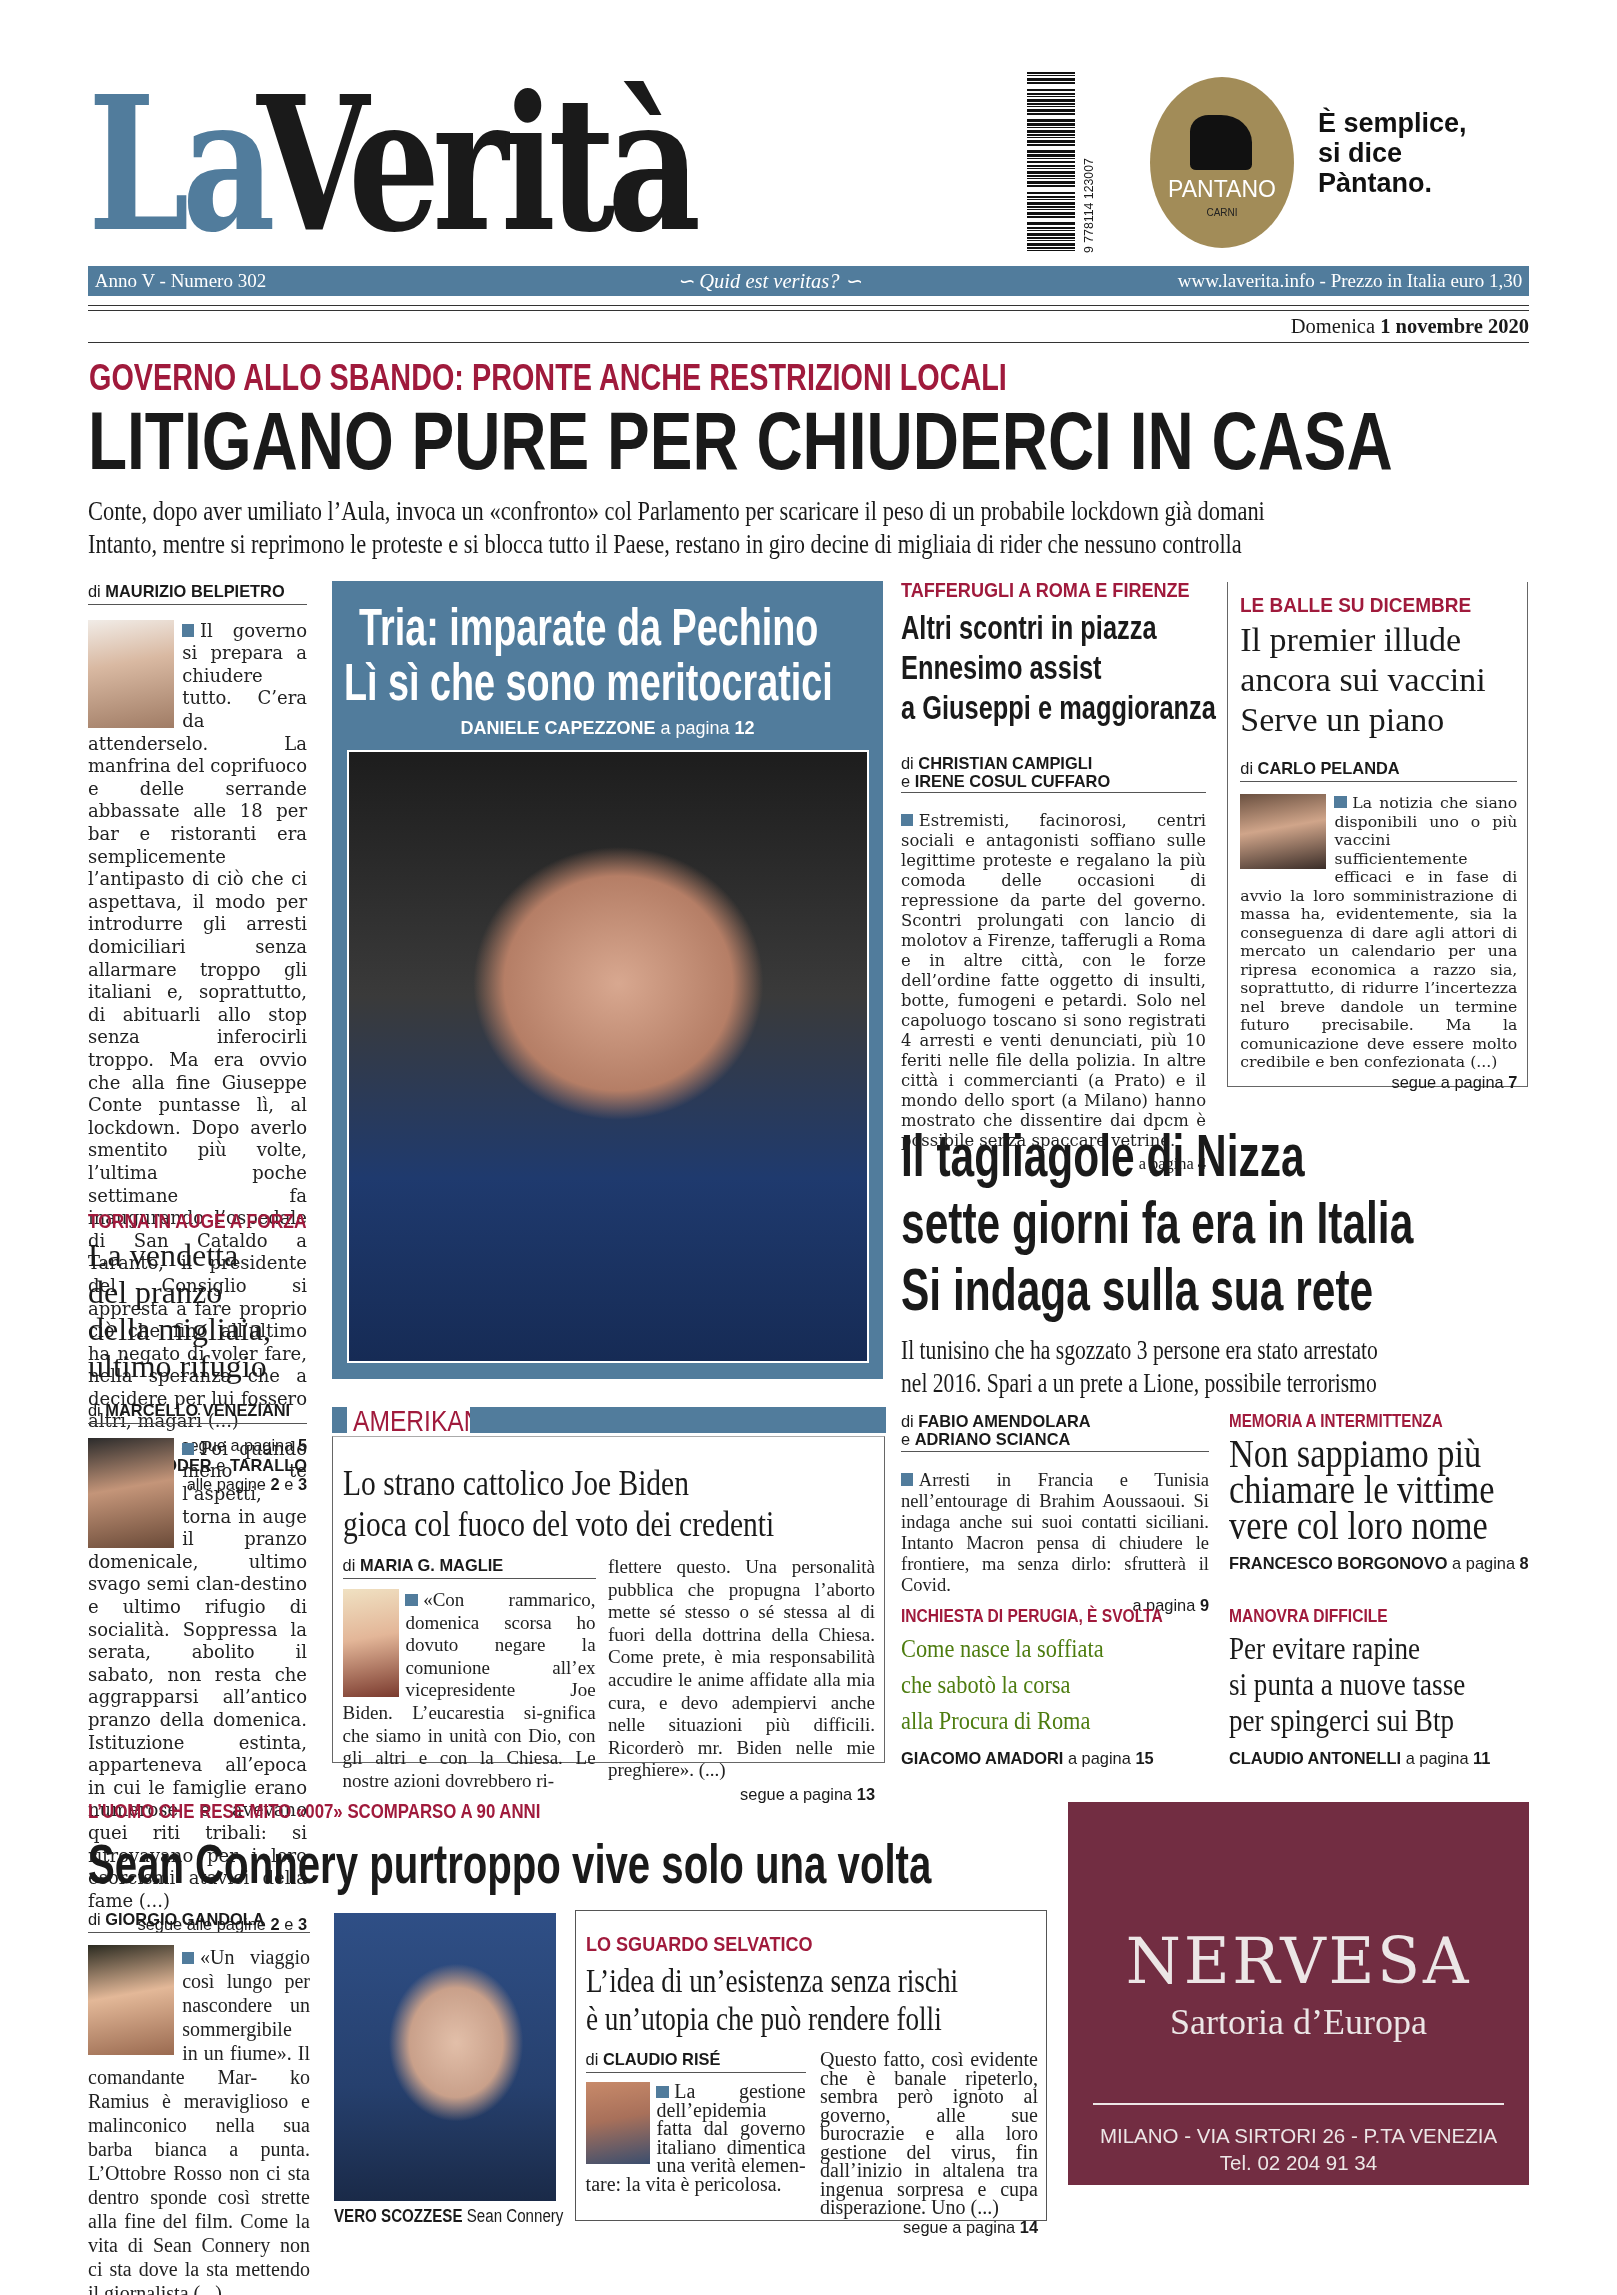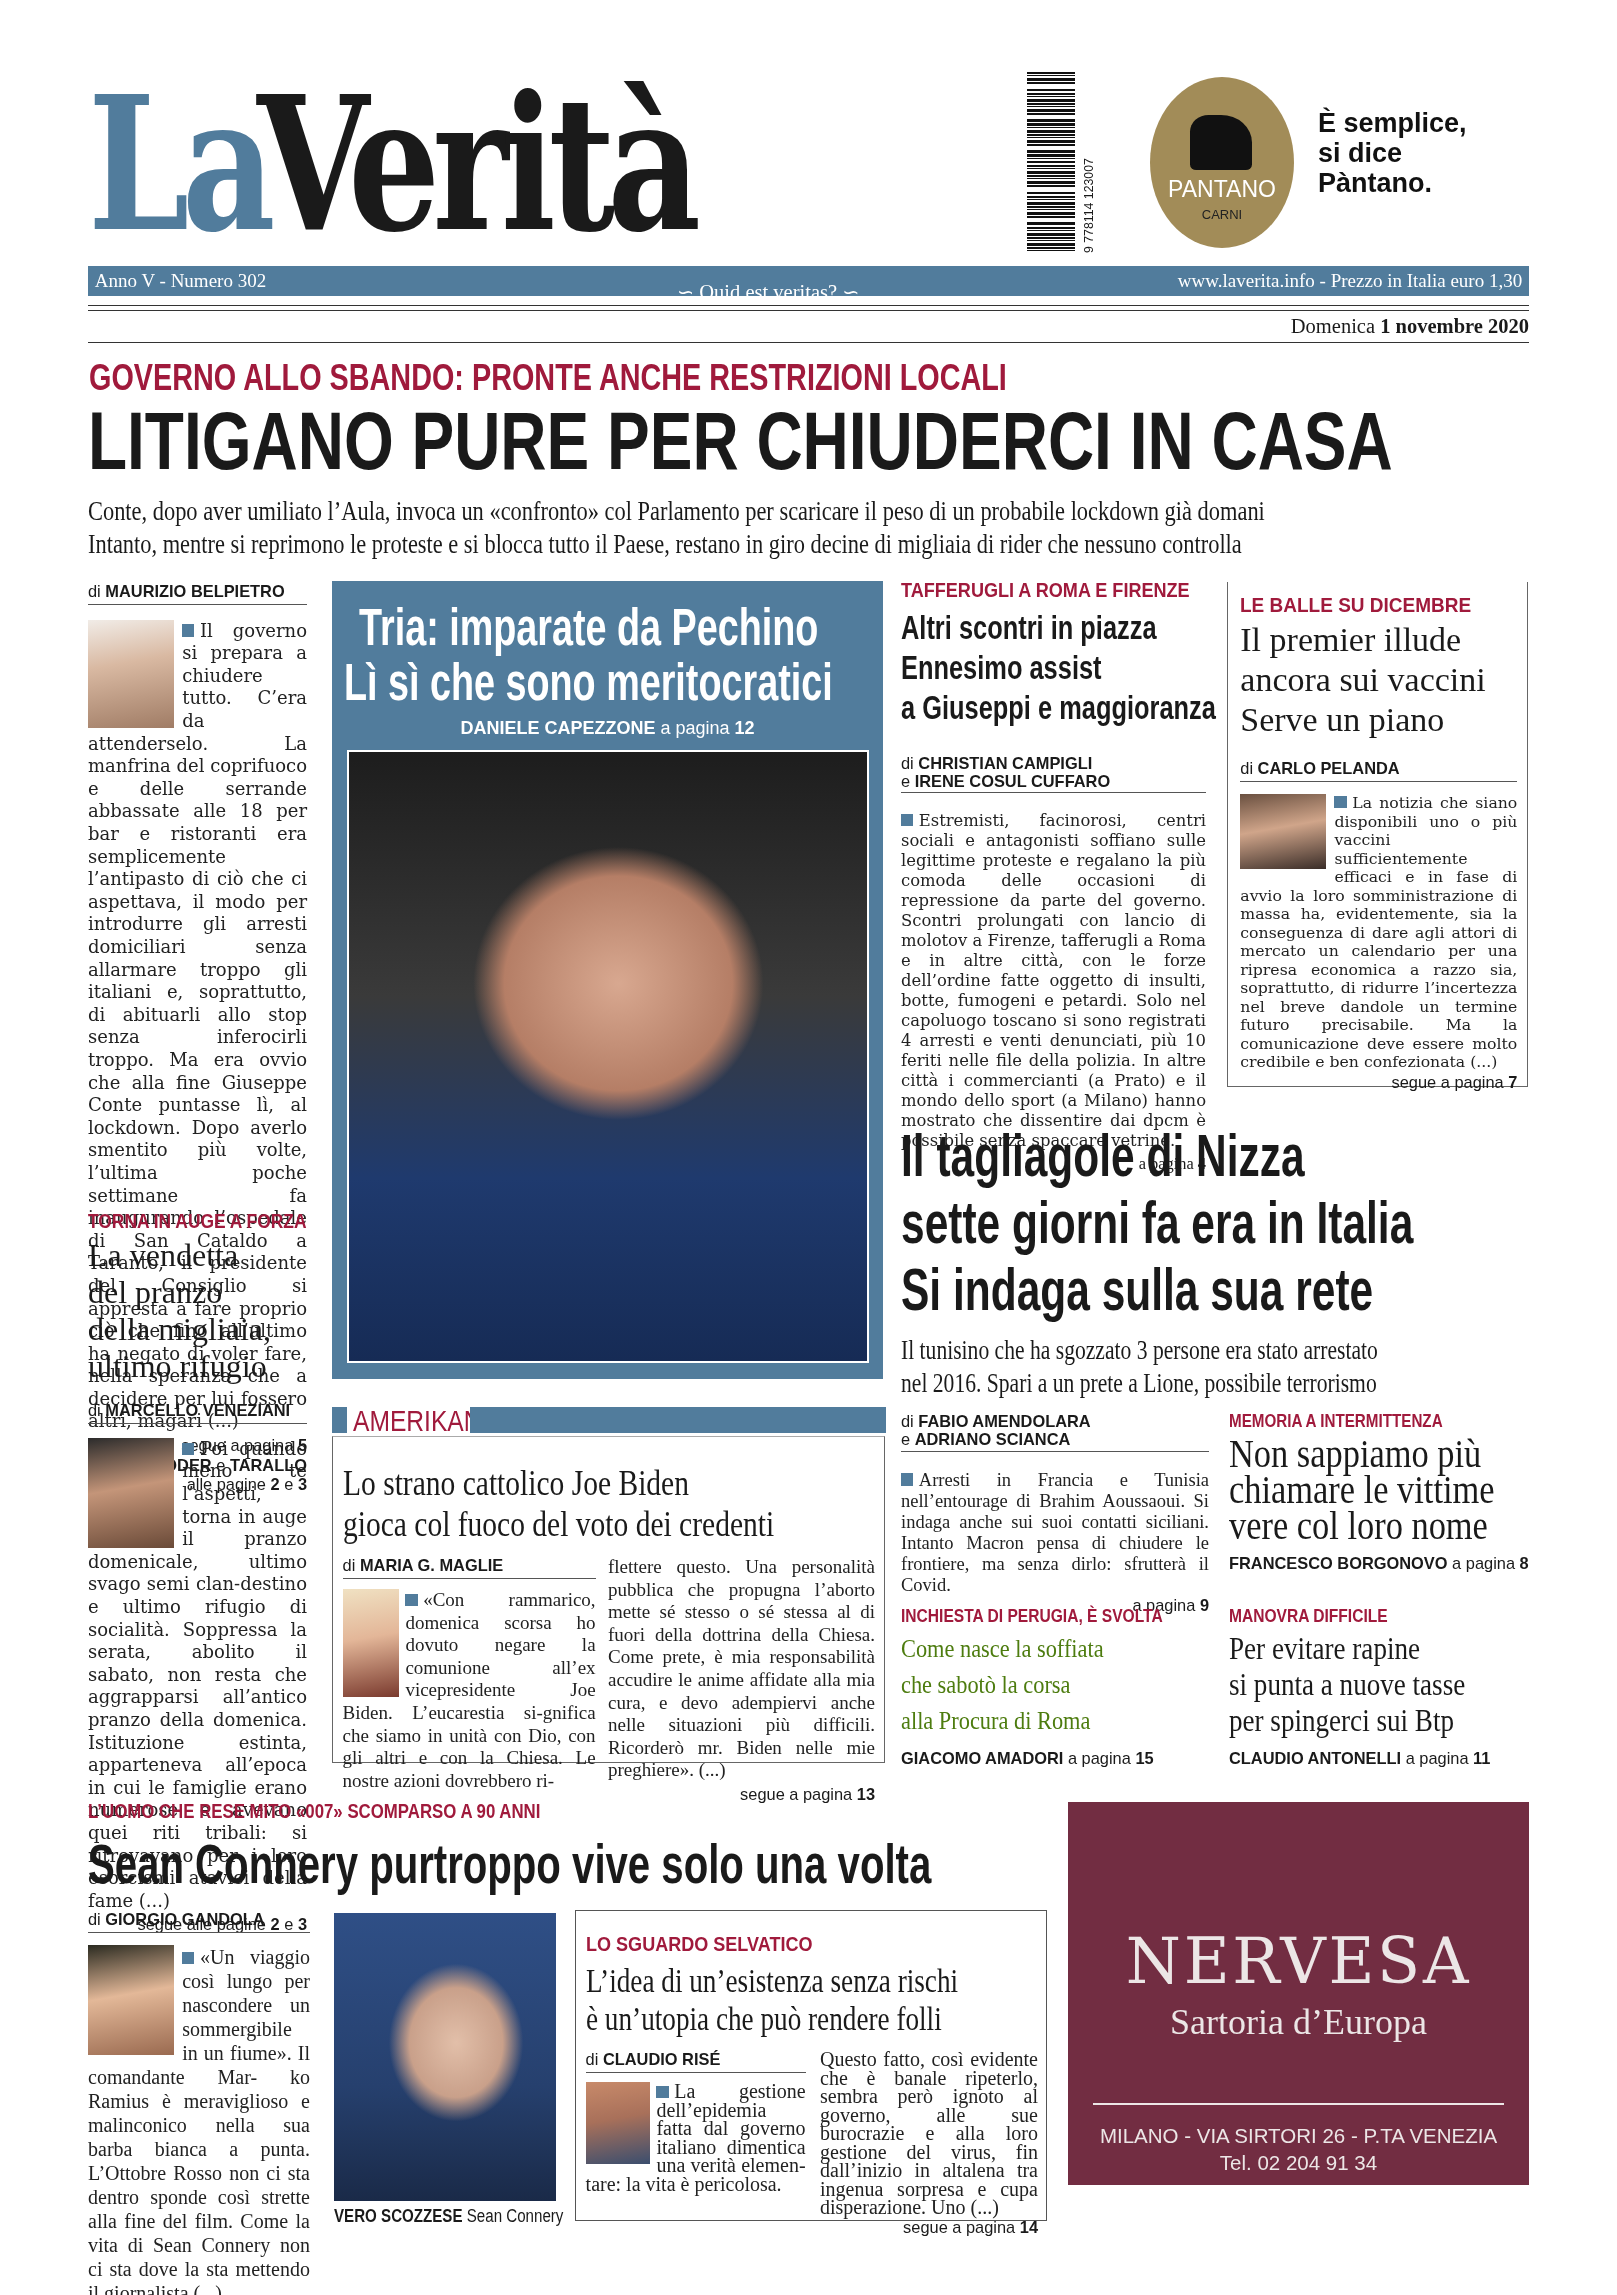--- a/index.html
+++ b/index.html
@@ -26,31 +26,31 @@
 </div>
 
 <div class="abs" style="left:1027px; top:72px; width:48px; height:181px;
      background: repeating-linear-gradient(180deg, #111 0 2.1px, #fff 2.1px 3.4px, #111 3.4px 4.1px, #fff 4.1px 6.2px, #111 6.2px 9px, #fff 9px 10.3px);">
 </div>
 <div class="abs" style="left:1082px; top:253px; font-family:'Liberation Sans',sans-serif; font-size:12.3px; transform:rotate(-90deg); transform-origin:left top; white-space:nowrap;">9 778114 123007</div>
 
 <div class="abs" style="left:1150px; top:77px; width:144px; height:171px; border-radius:50%; background:#a28c58;">
   <div style="position:absolute; left:40px; top:38px; width:62px; height:55px; background:#111; border-radius:30% 50% 10% 10%;"></div>
   <div style="position:absolute; left:0; width:144px; top:99px; text-align:center; color:#fff; font-family:'Liberation Sans',sans-serif; font-size:23px;">PANTANO</div>
-  <div style="position:absolute; left:0; width:144px; top:130px; text-align:center; color:#222; font-family:'Liberation Sans',sans-serif; font-size:13px;">CARNI</div>
+  <div style="position:absolute; left:0; width:144px; top:130px; text-align:center; color:#222; font-family:'Liberation Sans',sans-serif; font-size:10px;">CARNI</div>
 </div>
 <div class="abs" style="left:1318px; top:108px; font-family:'Liberation Sans',sans-serif; font-weight:700; font-size:27px; line-height:30px; color:#111;">
   <div>È semplice,</div>
   <div>si dice</div>
   <div>Pàntano.</div>
 </div>
 
 <div class="abs" style="left:88px; top:266px; width:1441px; height:30px; background:#517c9c; color:#fff; font-family:'Liberation Serif',serif; font-size:19px;">
   <span style="position:absolute; left:6.8px; top:4.1px;">Anno V - Numero 302</span>
-  <span style="position:absolute; left:589px; top:14px; font-size:20.5px;">
+  <span style="position:absolute; left:589px; top:3px; font-style:italic; font-size:20.5px;">
     <span>∽ </span><span>Quid est veritas?</span><span> ∽</span>
   </span>
   <span style="position:absolute; right:6.8px; top:4.1px;">www.laverita.info - Prezzo in Italia euro 1,30</span>
 </div>
 <div class="abs" style="left:88px; top:305px; width:1441px; height:1.4px; background:#333;"></div>
 <div class="abs" style="left:88px; top:310px; width:1441px; height:0.7px; background:#333;"></div>
 
 <div class="abs" style="left:88px; top:314px; width:1441px; height:27px; font-family:'Liberation Sans',sans-serif; font-size:19px;">
   <span style="position:absolute; right:0; top:1.4px; font-family:'Liberation Serif',serif; font-size:20.5px;">
     <span>Domenica </span><b>1 novembre 2020</b>

